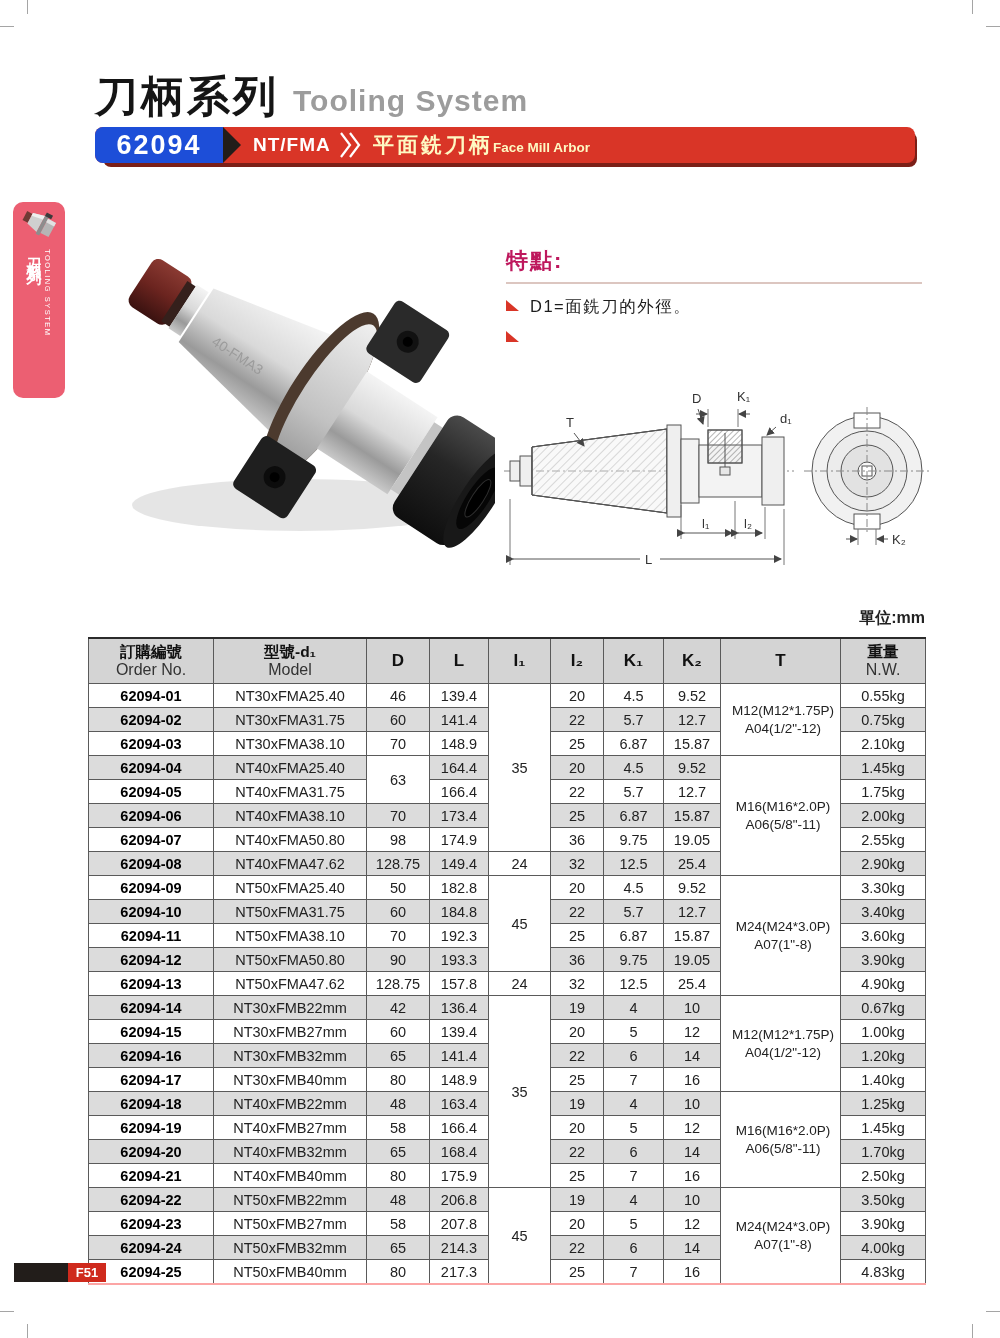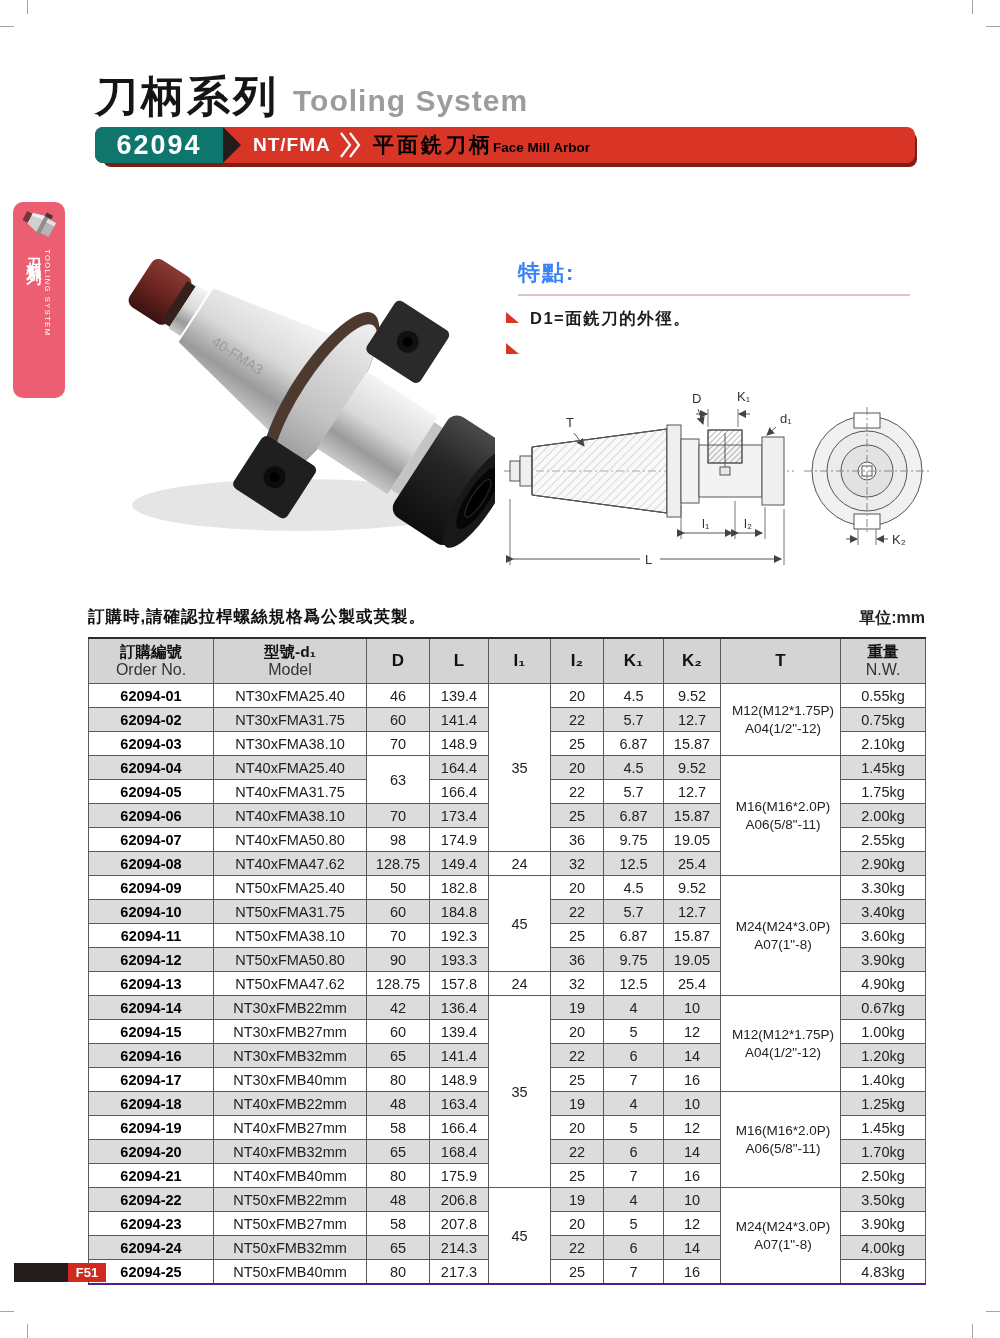--- a/index.html
+++ b/index.html
@@ -15,45 +15,45 @@
   .tab-cjk{writing-mode:vertical-rl;color:#fff;font-size:15px;font-weight:bold;letter-spacing:4px;}
   .tab-en{writing-mode:vertical-rl;color:#fff;font-size:7.5px;letter-spacing:1.5px;margin-right:2px;margin-top:3px;}
   
   .title-row{position:absolute;left:95px;top:68px;display:flex;align-items:baseline;}
   .title-cjk{font-size:43px;font-weight:800;color:#151515;letter-spacing:3px;}
   .title-en{font-size:30px;font-weight:bold;color:#9c9c9c;margin-left:14px;letter-spacing:1px;}
   
   .banner-shadow{position:absolute;left:103px;top:132px;width:814px;height:35px;background:#7b1f17;border-radius:8px;}
   .banner{position:absolute;left:95px;top:127px;width:820px;height:36px;background:#d93527;border-radius:8px;
           display:flex;align-items:center;}
-  .banner-black{position:absolute;left:0;top:0;width:128px;height:36px;background:#0f766e;border-radius:8px 0 0 8px;
+  .banner-black{position:absolute;left:0;top:0;width:128px;height:36px;background:#1d4ed8;border-radius:8px 0 0 8px;
           display:flex;align-items:center;justify-content:center;}
   .banner-black-tip{position:absolute;left:128px;top:0;width:18px;height:36px;background:#221d1a;
           clip-path:polygon(0 0,100% 50%,0 100%);}
   .banner-code{color:#fff;font-size:27px;font-weight:bold;letter-spacing:2px;}
   .banner-series{position:absolute;left:158px;color:#fff;font-size:19px;font-weight:bold;letter-spacing:1px;}
   .banner-chev{position:absolute;left:243px;top:4px;}
-  .banner-name{position:absolute;left:278px;display:flex;align-items:baseline;color:#000000;}
+  .banner-name{position:absolute;left:278px;display:flex;align-items:baseline;color:#fef9c3;}
   .banner-name .cjk{font-size:21px;font-weight:bold;letter-spacing:3px;}
   .banner-name .en{font-size:13.5px;font-weight:bold;}
   
   .features{position:absolute;left:506px;top:246px;width:416px;}
-  .features h3{margin:12px;font-size:22px;font-weight:bold;color:#3b82f6;letter-spacing:2px;
+  .features h3{margin:0;font-size:22px;font-weight:bold;color:#be185d;letter-spacing:2px;
                border-bottom:2px solid #dcc6c0;padding-bottom:6px;}
   .features ul{list-style:none;margin:12px 0 0 0;padding:0;}
-  .features li{position:relative;font-size:16.5px;font-weight:bold;color:#1c1c1c;letter-spacing:1.5px;
+  .features li{position:relative;font-size:16.5px;font-weight:normal;color:#1c1c1c;letter-spacing:1.5px;
                padding-left:24px;margin-bottom:9px;}
   .tri{position:absolute;left:0;top:4px;width:13px;height:11px;background:#d93527;
        clip-path:polygon(0 0,100% 100%,0 100%);}
   
   .note{position:absolute;left:88px;top:606px;font-size:16.5px;font-weight:bold;color:#111;letter-spacing:1px;}
   .unit{position:absolute;right:75px;top:608px;font-size:16px;font-weight:bold;color:#222;}
   
   .spec-table{position:absolute;left:88px;top:637px;width:837px;border-collapse:collapse;table-layout:fixed;
-              border-top:2px solid #2b2b2b;border-bottom:2px solid #4c1d95;}
+              border-top:2px solid #2b2b2b;border-bottom:2px solid #fca5a5;}
   .spec-table th,.spec-table td{border:1px solid #5a5a5a;text-align:center;overflow:hidden;}
   .spec-table th{background:#d4d4d4;height:44px;padding:0;line-height:1.15;}
   .th-cjk{display:block;font-size:15.5px;font-weight:bold;color:#111;}
   .th-en{display:block;font-size:16px;font-weight:normal;color:#333;}
   .th-letter{font-size:17px;font-weight:bold;color:#111;}
   .spec-table td{height:23px;font-size:14.5px;color:#222;padding:0 1px;}
   .spec-table tbody tr:nth-child(even) td{background:#dcdcdc;}
   .spec-table td.merged{background:#fff !important;}
   .spec-table td:first-child{font-weight:bold;color:#000;}
   .spec-table td.t{text-align:center;padding-left:6px;white-space:pre-line;font-size:13.5px;line-height:1.3;}
@@ -250,21 +250,20 @@
     <text class="dim" x="74" y="44">T</text>
     <text class="dim" x="200" y="20">D</text>
     <text class="dim" x="245" y="18">K₁</text>
     <text class="dim" x="288" y="40">d₁</text>
     <text class="dim" x="210" y="145">l₁</text>
     <text class="dim" x="252" y="145">l₂</text>
     <text class="dim" x="153" y="181">L</text>
     <text class="dim" x="400" y="161">K₂</text>
   </svg>
 
-  <div class="note">訂購時,請確認拉桿螺絲規格爲公製或英製。</div>
   <div class="unit">單位:mm</div>
 
   <table class="spec-table">
     <colgroup>
       <col style="width:125px">
         <col style="width:153px">
         <col style="width:63px">
         <col style="width:59px">
       <col style="width:62px">
         <col style="width:53px">

